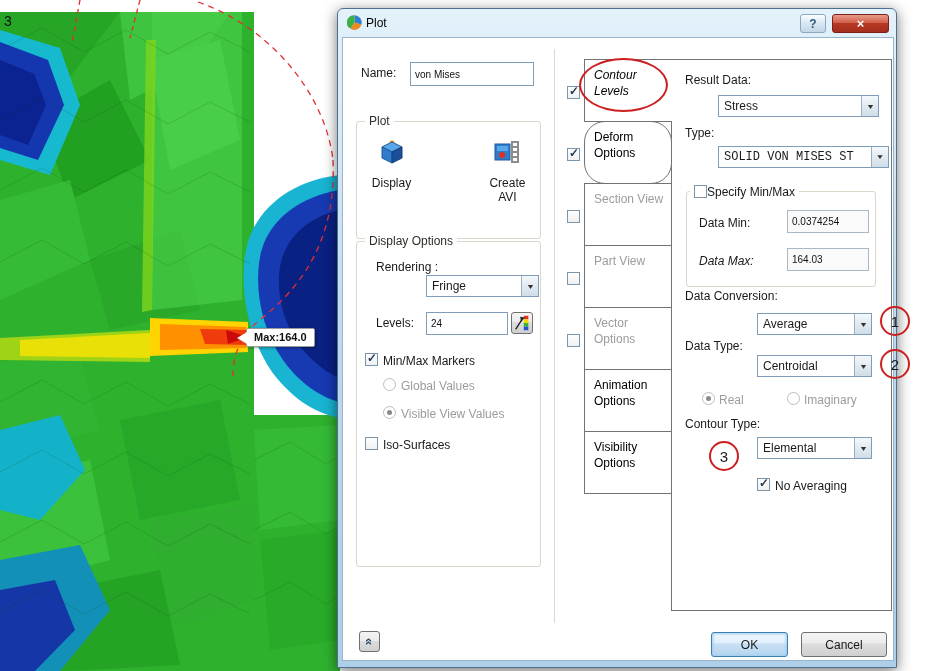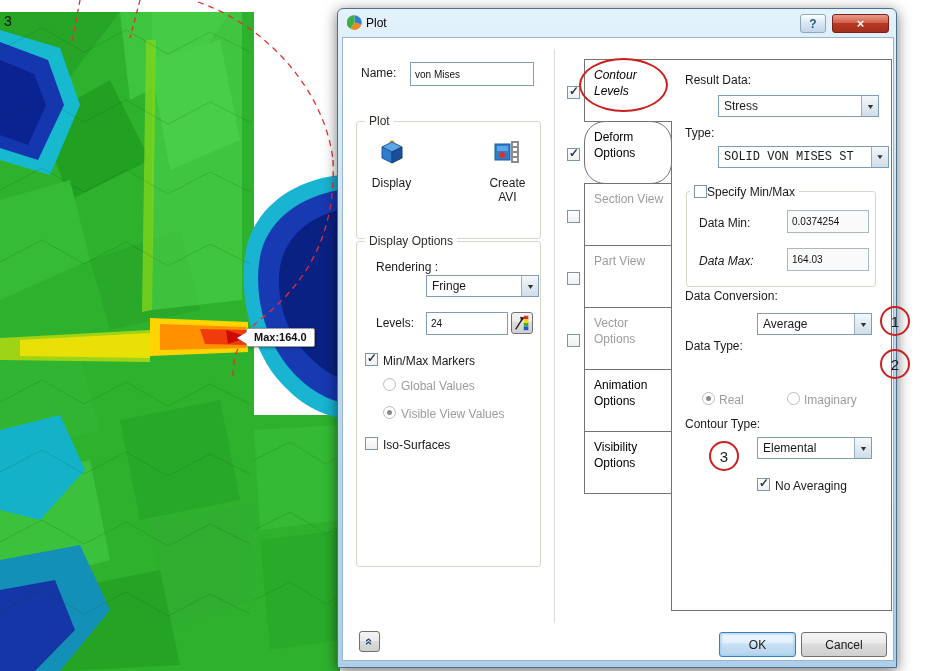--- a/index.html
+++ b/index.html
@@ -85,21 +85,21 @@
 
   .panel { position:absolute; left:333px; top:50px; width:221px; height:552px;
            border:1px solid #737373; background:#fff; z-index:1; }
 
   .btn { position:absolute; font-size:12px; color:#1a1a1a; text-align:center;
          border:1px solid #707070; border-radius:3px; display:flex; align-items:center;
          justify-content:center;
          background:linear-gradient(#f4f4f4,#ebebeb 45%,#dddddd 46%,#d0d0d0); }
   .btn.default { border-color:#3c7fb1;
                  background:linear-gradient(#f1f8fe,#e0effb 45%,#c8e0f4 46%,#b6d5ee);
-                 box-shadow:inset 0 0 3px 1px #9fcdf0;margin-left:8px; }
+                 box-shadow:inset 0 0 3px 1px #9fcdf0; }
   .collapse-btn { width:21px; height:21px; }
   .collapse-glyph { display:inline-block; transform:rotate(90deg); font-weight:bold;
                     color:#2b4a66; font-size:13px; font-style:normal; }
 
   
   .ann-ellipse { position:absolute; border:2px solid #cc1f1f; border-radius:50%; z-index:20; }
   .ann-circle { position:absolute; width:30px; height:30px; border:2px solid #cc1f1f;
                 border-radius:50%; z-index:20; display:flex; align-items:center;
                 justify-content:center; font-size:15px; color:#1a1a1a; background:transparent; }
 </style>
@@ -311,20 +311,26 @@
 
     <span class="lbl" style="left:13px; top:229px;">Data Conversion:</span>
     <div class="combo" style="left:85px; top:253px; width:115px;">
       <span class="ct">Average</span>
       <span class="ca">
           <i>▼</i>
         </span>
     </div>
 
     <span class="lbl" style="left:13px; top:279px;">Data Type:</span>
+    <div class="combo" style="left:85px; top:295px; width:115px;">
+      <span class="ct">Centroidal</span>
+      <span class="ca">
+          <i>▼</i>
+        </span>
+    </div>
 
     <span class="radio dis sel" style="left:30px; top:332px;"></span>
     <span class="lbl dis" style="left:47px; top:333px;">Real</span>
     <span class="radio dis" style="left:115px; top:332px;"></span>
     <span class="lbl dis" style="left:132px; top:333px;">Imaginary</span>
 
     <span class="lbl" style="left:13px; top:357px;">Contour Type:</span>
     <div class="combo" style="left:85px; top:377px; width:115px;">
       <span class="ct">Elemental</span>
       <span class="ca">

